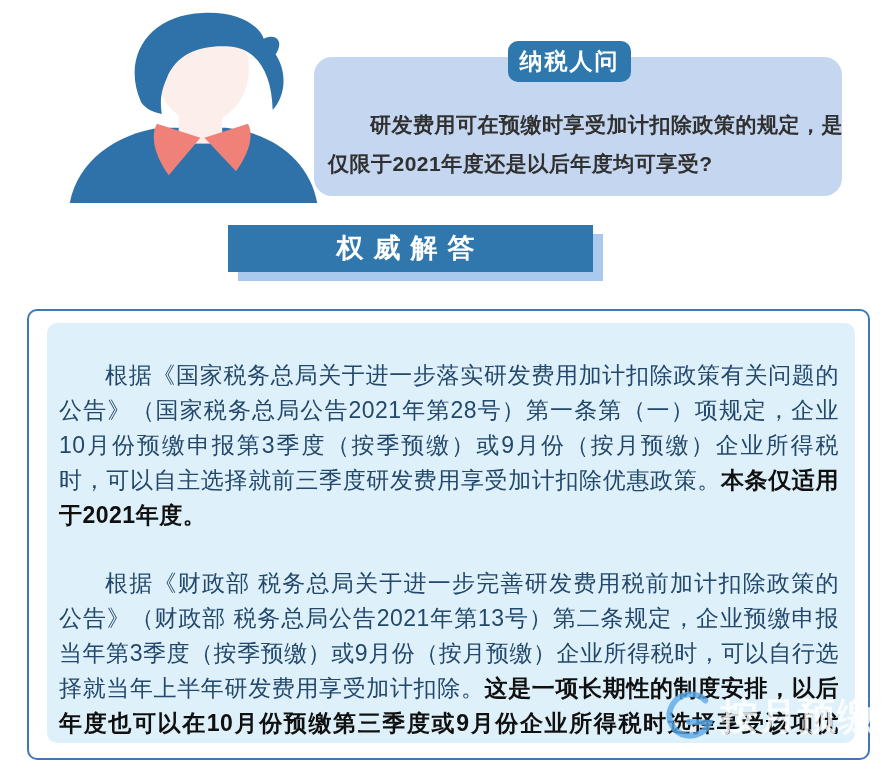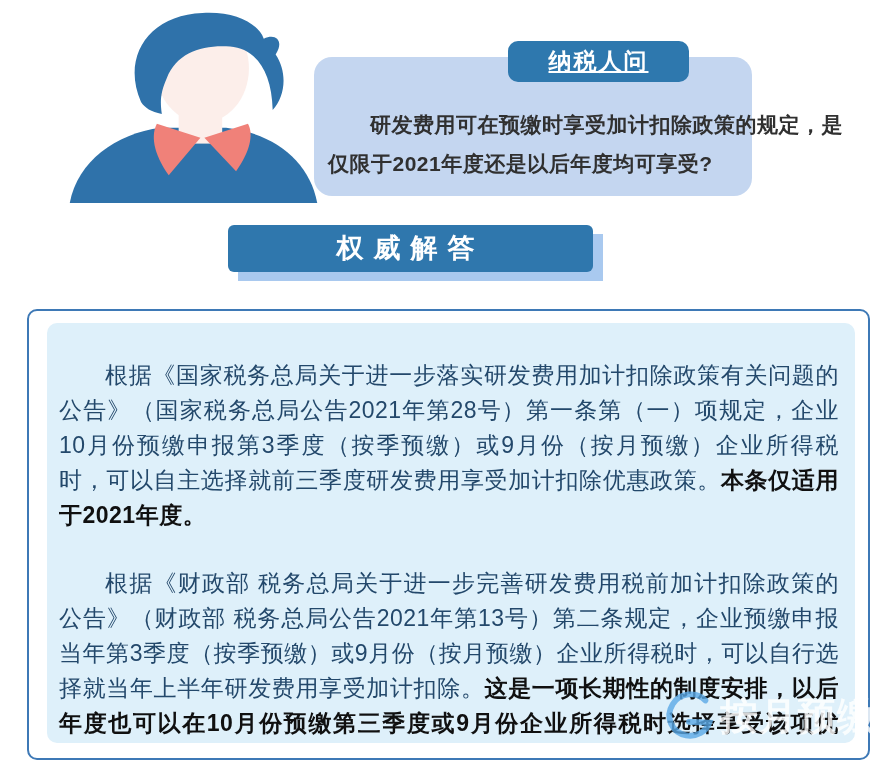--- a/index.html
+++ b/index.html
@@ -5,44 +5,43 @@
   html,body{margin:0;padding:0;background:#ffffff;}
   .page{
     position:relative;width:893px;height:778px;background:#ffffff;overflow:hidden;
     font-family:"Liberation Sans","DejaVu Sans",sans-serif;
   }
   
   .avatar{position:absolute;left:60px;top:5px;width:265px;height:198px;}
   .avatar svg{width:100%;height:100%;display:block;}
   
   .bubble{
-    position:absolute;left:314px;top:57px;width:438px;height:139px;
+    position:absolute;left:314px;top:57px;width:528px;height:139px;
     background:#c4d6f0;border-radius:18px;box-sizing:border-box;
     padding:48px 12px 0 14px;
   }
   .q-line{
     font-size:21px;font-weight:bold;color:#303030;line-height:39px;
     letter-spacing:0.5px;white-space:nowrap;
   }
   .q-indent{text-indent:2em;}
   .badge{
-    position:absolute;left:508px;top:41px;width:181px;height:41px;
+    position:absolute;left:508px;top:41px;width:123px;height:41px;
     background:#2e78ae;border-radius:10px;color:#ffffff;font-weight:bold;
-    font-size:23px;line-height:41px;text-align:center;letter-spacing:2px;z-index:3;text-decoration:underline;
+    font-size:23px;line-height:41px;text-align:center;letter-spacing:2px;z-index:3;
   }
   
   .banner-wrap{position:absolute;left:228px;top:225px;width:376px;height:58px;}
   .banner-shadow{
     position:absolute;left:10px;top:9px;width:365px;height:47px;background:#a9c9ef;
   }
   .banner{
     position:absolute;left:0;top:0;width:365px;height:47px;background:#2f77ad;
     color:#ffffff;font-weight:bold;font-size:27px;line-height:47px;text-align:center;
     letter-spacing:10px;
-    border-radius:6px;
   }
   
   .answer-outer{
     position:absolute;left:27px;top:309px;width:843px;height:451px;
     background:#ffffff;border:2px solid #3e79b6;border-radius:10px;box-sizing:border-box;
   }
   .answer-inner{
     position:absolute;left:18px;top:12px;right:13px;bottom:15px;
     background:#def0fa;border-radius:10px;box-sizing:border-box;
     padding:35px 16px 18px 12px;overflow:hidden;

